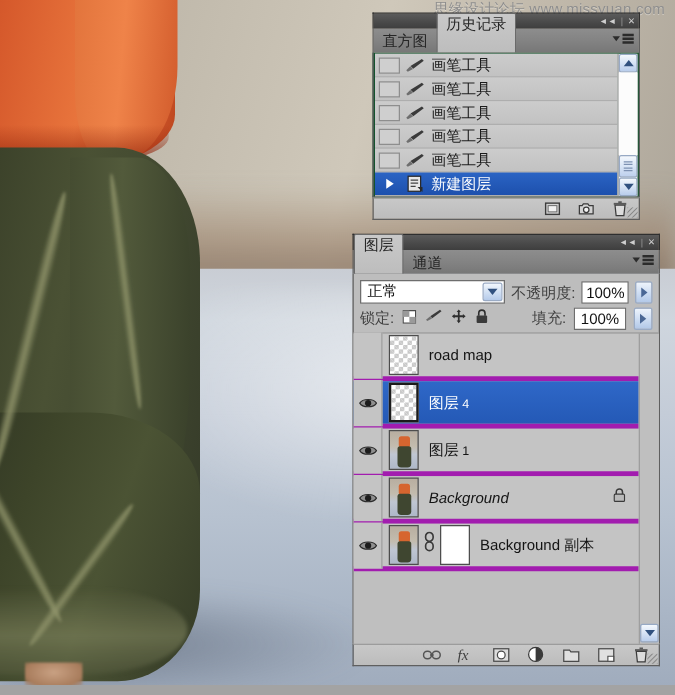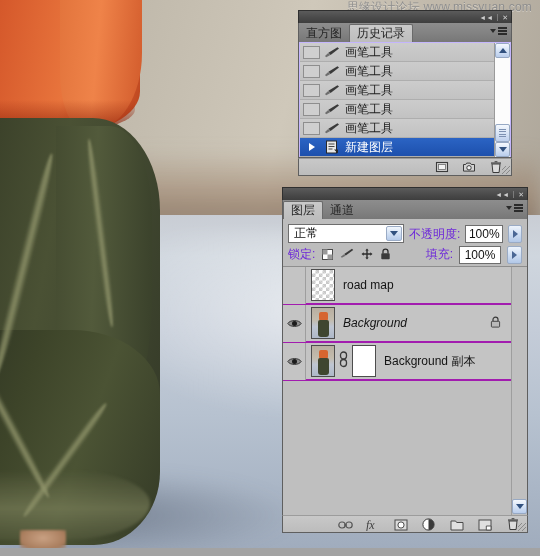--- a/index.html
+++ b/index.html
@@ -111,35 +111,35 @@
     display:flex; align-items:flex-end; position:relative;
   }
   .tab {
     height:17px; padding:0 7px; margin-top:18px;
     font-size:12px; color:#262626; line-height:17px;
     background:transparent; cursor:default; white-space:nowrap;
   }
   .tab.active {
     background:linear-gradient(180deg,#c9c9c9 0%,#bdbdbd 100%);
     border:1px solid #6a6a6a; border-bottom:none;
-    border-radius:2px 2px 0 0; margin-top:1px; height:18px; line-height:16px;
+    border-radius:2px 2px 0 0; margin-top:1px; height:32px; line-height:16px;
   }
   .tab-menu {
     position:absolute; right:4px; top:4px;
     display:flex; align-items:center; gap:2px; cursor:default;
   }
   .tm-tri { width:0;height:0;border-left:3px solid transparent;border-right:3px solid transparent;border-top:4px solid #2b2b2b; }
   .tm-lines { display:flex; flex-direction:column; gap:1.5px; }
   .tm-lines i { display:block; width:9px; height:1.5px; background:#2b2b2b; }
 
   
   #history { left:298px; top:10px; width:214px; }
   .hist-body {
     border:1px solid #5f5f5f; border-top:none;
-    background:#c4b5fd; padding:1px 1px 0 1px;
+    background:#14532d; padding:1px 1px 0 1px;
     display:flex;
   }
   .hist-list { flex:1; background:#c0c0c0; }
   .hist-row {
     height:19px; display:flex; align-items:center;
     border-bottom:1px solid #aeaeae;
     background:linear-gradient(180deg,#cccccc 0%,#c2c2c2 100%);
     cursor:default;
   }
   .hist-row.sel { background:linear-gradient(180deg,#2b64c4 0%,#1d50ad 100%);font-family:Liberation Serif, serif; }
@@ -207,21 +207,21 @@
     border:1px solid #6e6e6e;
     display:flex; align-items:center; position:relative;
     font-size:12px; color:#111; padding-left:5px; cursor:default;
   }
   .combo-arrow {
     position:absolute; right:1px; top:1px; width:16px; height:15px;
     background:linear-gradient(180deg,#f2f7fd 0%,#d3e1f4 50%,#b6cbea 100%);
     border:1px solid #9aabc5; border-radius:2px;
     display:flex; align-items:center; justify-content:center;
   }
-  .lbl { font-size:12px; color:#6d28d9; white-space:nowrap; }
+  .lbl { font-size:12px; color:#404040; white-space:nowrap; }
   .numfield {
     width:42px; height:18px; background:#fff; border:1px solid #6e6e6e;
     font-size:12px; color:#111; text-align:center; line-height:16px; cursor:default;
   }
   .spin {
     width:15px; height:18px;
     background:linear-gradient(180deg,#eef4fc 0%,#cfdef3 50%,#b2c8e8 100%);
     border:1px solid #9aabc5; border-radius:2px;
     display:flex; align-items:center; justify-content:center; cursor:default;
   }
@@ -232,21 +232,21 @@
   }
   .lockicons { display:flex; align-items:center; gap:7px; margin-left:1px; }
 
   .lay-list {
     border-top:1px solid #8e8e8e;
     background:#bfbfbf; display:flex; height:249px;
   }
   .ll-inner { flex:1; background:#bfbfbf; }
   .lrow {
     height:38px; display:flex; align-items:center;
-    border-bottom:2px solid #a21caf;
+    border-bottom:4px solid #a21caf;
     background:#c4c4c4; cursor:default;
   }
   .lrow.sel { background:linear-gradient(180deg,#2f68c8 0%,#2459b6 100%); }
   .eye {
     width:23px; height:37px; flex:none;
     border-right:1px solid #9e9e9e;
     display:flex; align-items:center; justify-content:center;
     background:#c4c4c4;
   }
   .lrow.sel .eye { background:#c4c4c4; }
@@ -546,22 +546,42 @@
 
     <div class="lay-list">
       <div class="ll-inner">
 
         <div class="lrow">
           <span class="eye"></span>
           <span class="thumb checker"></span>
           <span class="lname">road map</span>
         </div>
 
-
-
+        <div class="lrow sel">
+          <span class="eye">
+            <svg width="15" height="11" viewBox="0 0 15 11">
+                <path d="M0.8 5.5 C3 1.6 12 1.6 14.2 5.5 C12 9.4 3 9.4 0.8 5.5 Z" fill="#8f8f8f" stroke="#2b2b2b" stroke-width="0.9"></path>
+                <circle cx="7.5" cy="5.5" r="2.5" fill="#1c1c1c"></circle>
+              </svg>
+          </span>
+          <span class="thumb checker sel-th"></span>
+          <span class="lname"><span>图层</span><span class="suffix"> 4</span></span>
+        </div>
+
+
+        <div class="lrow">
+          <span class="eye">
+            <svg width="15" height="11" viewBox="0 0 15 11">
+                <path d="M0.8 5.5 C3 1.6 12 1.6 14.2 5.5 C12 9.4 3 9.4 0.8 5.5 Z" fill="#8f8f8f" stroke="#2b2b2b" stroke-width="0.9"></path>
+                <circle cx="7.5" cy="5.5" r="2.5" fill="#1c1c1c"></circle>
+              </svg>
+          </span>
+          <span class="thumb photo-th"></span>
+          <span class="lname"><span>图层</span><span class="suffix"> 1</span></span>
+        </div>
 
         <div class="lrow">
           <span class="eye">
             <svg width="15" height="11" viewBox="0 0 15 11">
                 <path d="M0.8 5.5 C3 1.6 12 1.6 14.2 5.5 C12 9.4 3 9.4 0.8 5.5 Z" fill="#8f8f8f" stroke="#2b2b2b" stroke-width="0.9"></path>
                 <circle cx="7.5" cy="5.5" r="2.5" fill="#1c1c1c"></circle>
               </svg>
           </span>
           <span class="thumb photo-th"></span>
           <span class="lname italic">Background</span>

